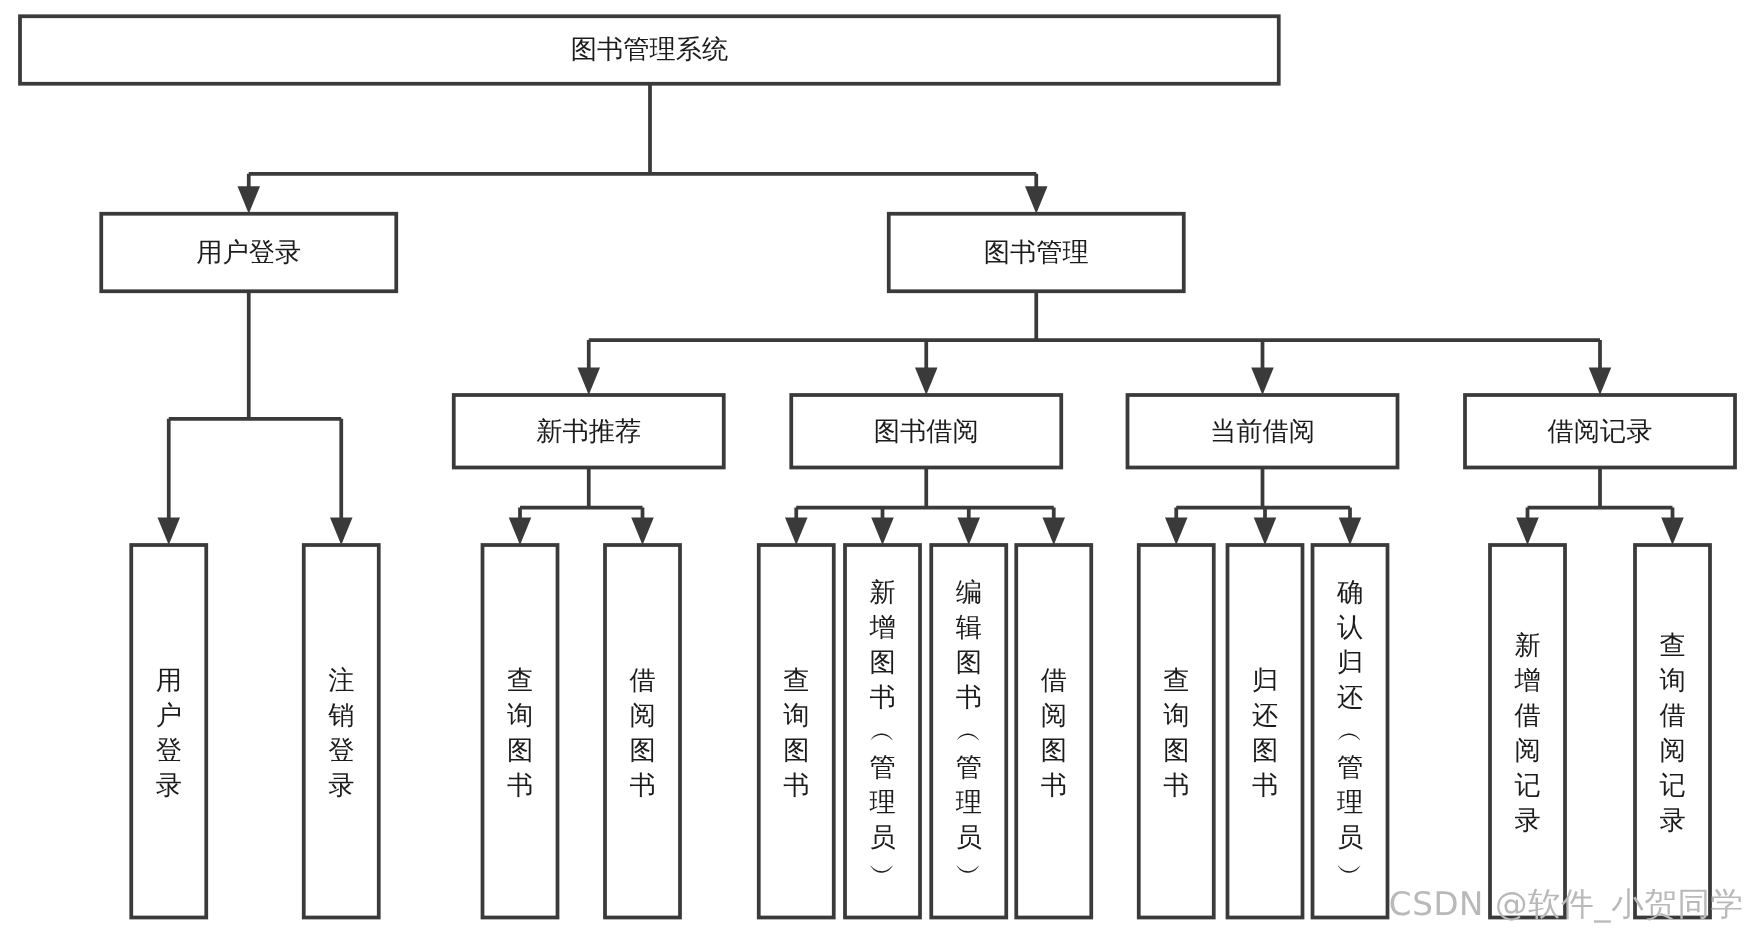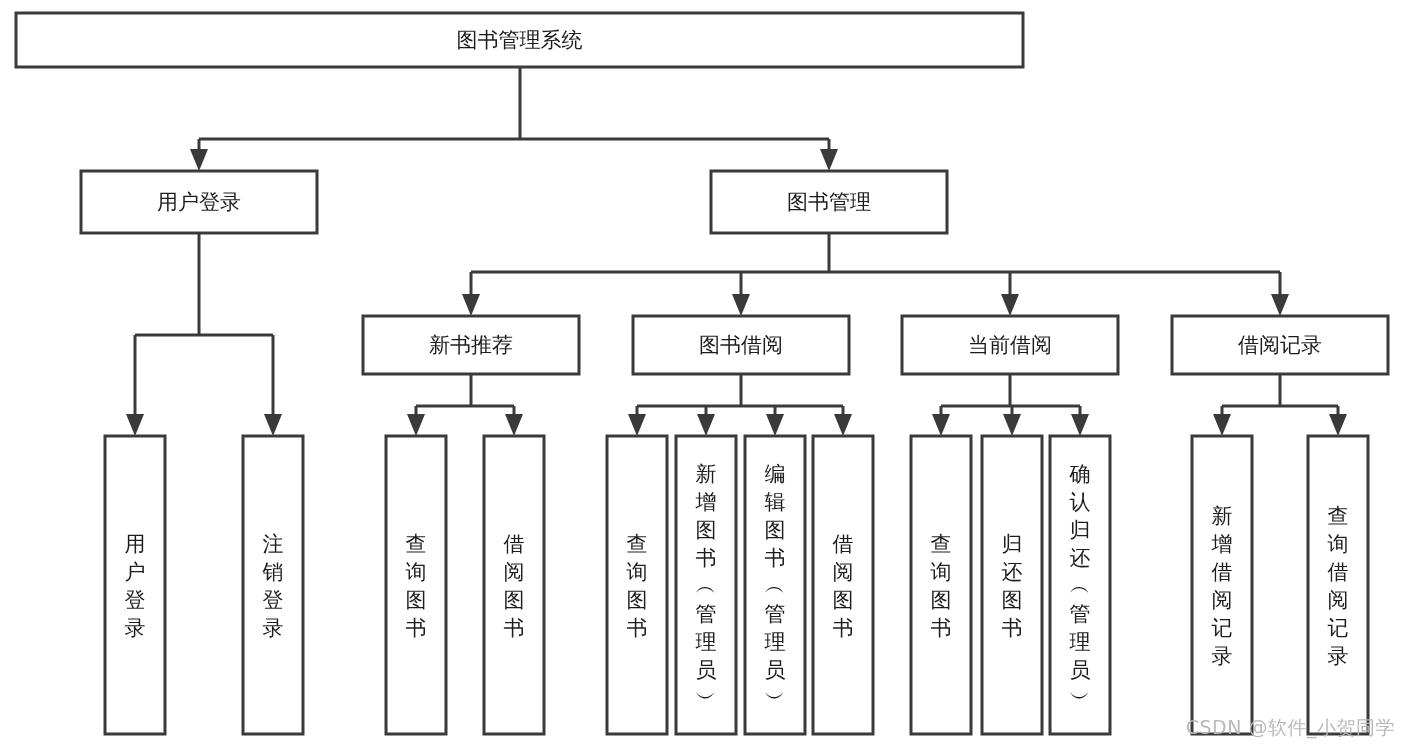--- a/index.html
+++ b/index.html
@@ -54,21 +54,21 @@
     font-family: "DejaVu Sans", "Liberation Sans", sans-serif;
     font-size: 21px;
     fill: #1c1c1c;
     text-anchor: middle;
   }
   .watermark {
     position: absolute;
     right: 10px;
     bottom: 6px;
     font-family: "DejaVu Sans", "Liberation Sans", sans-serif;
-    font-size: 19px;
+    font-size: 26px;
     color: #b9b9b9;
     white-space: nowrap;
     letter-spacing: 0.5px;
     pointer-events: none;
   }
 </style>
 </head>
 <body>
 
 <div id="diagram-root">

